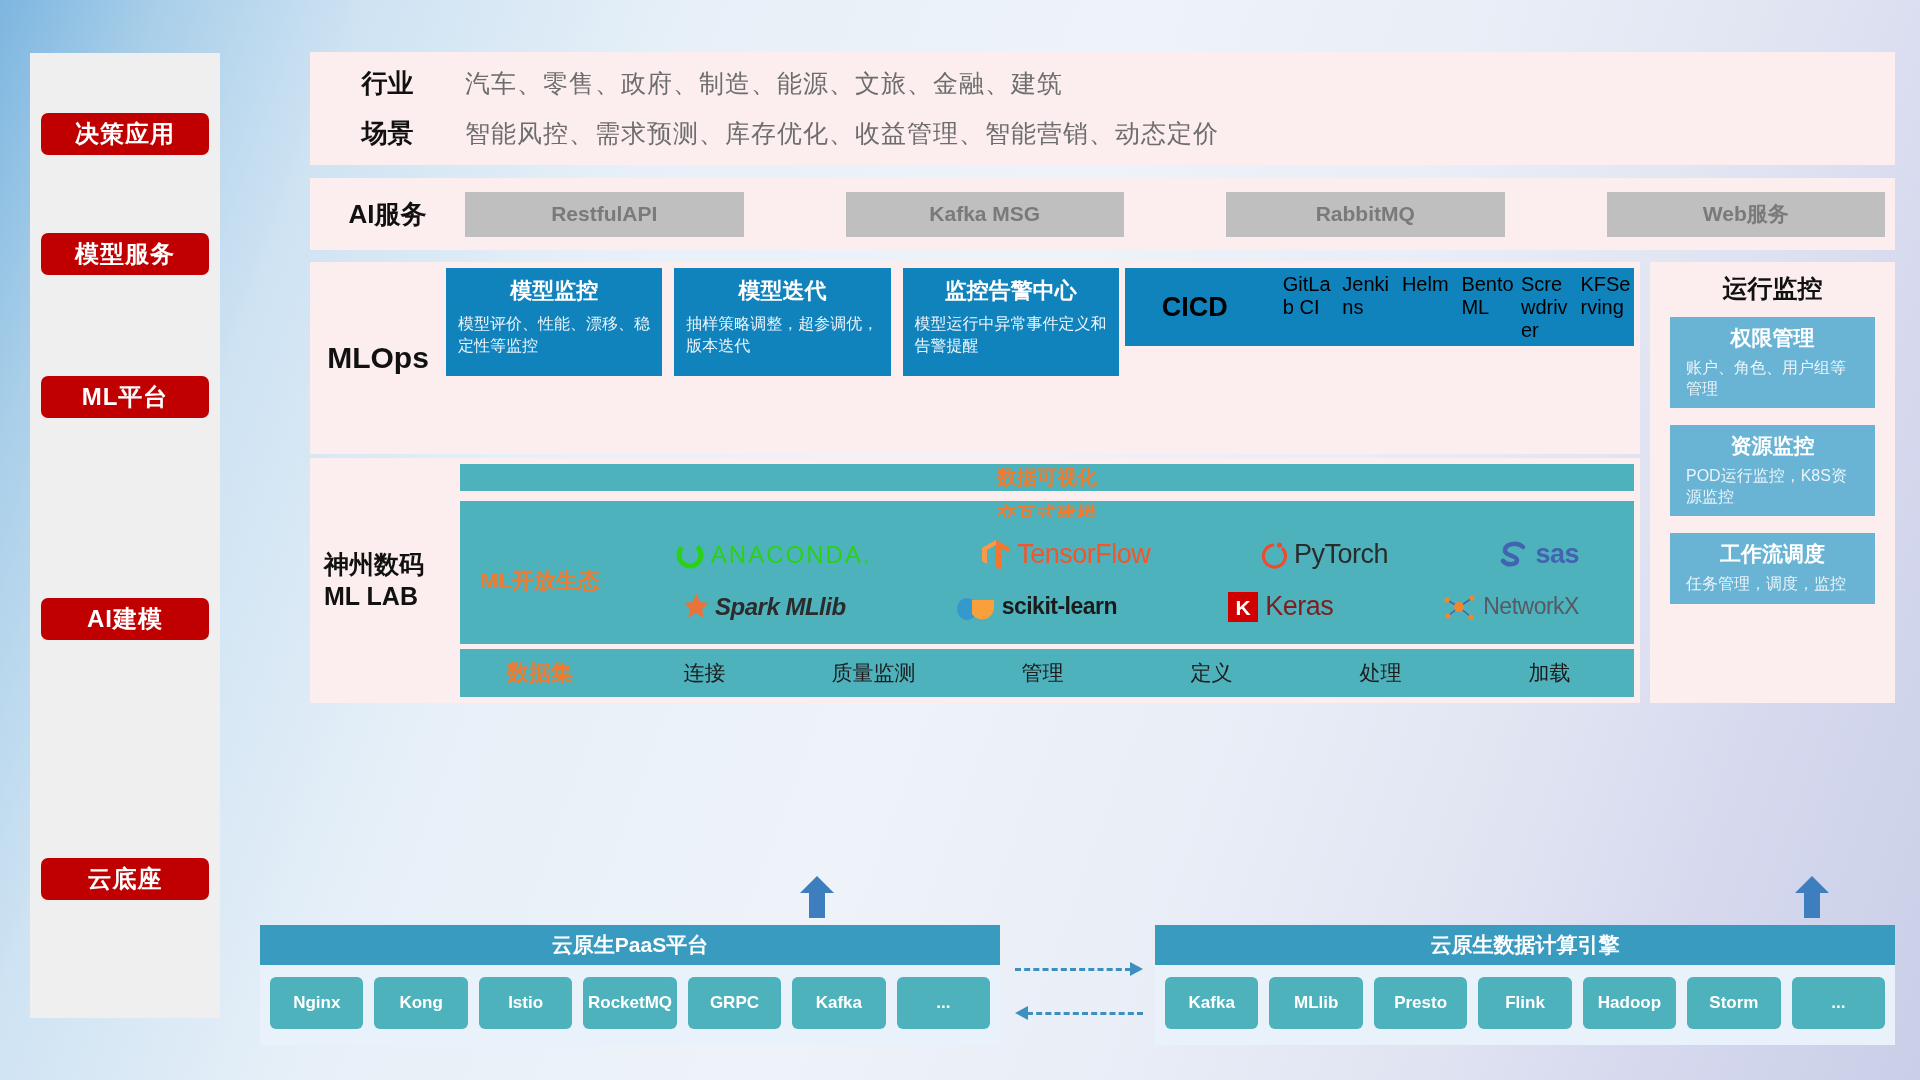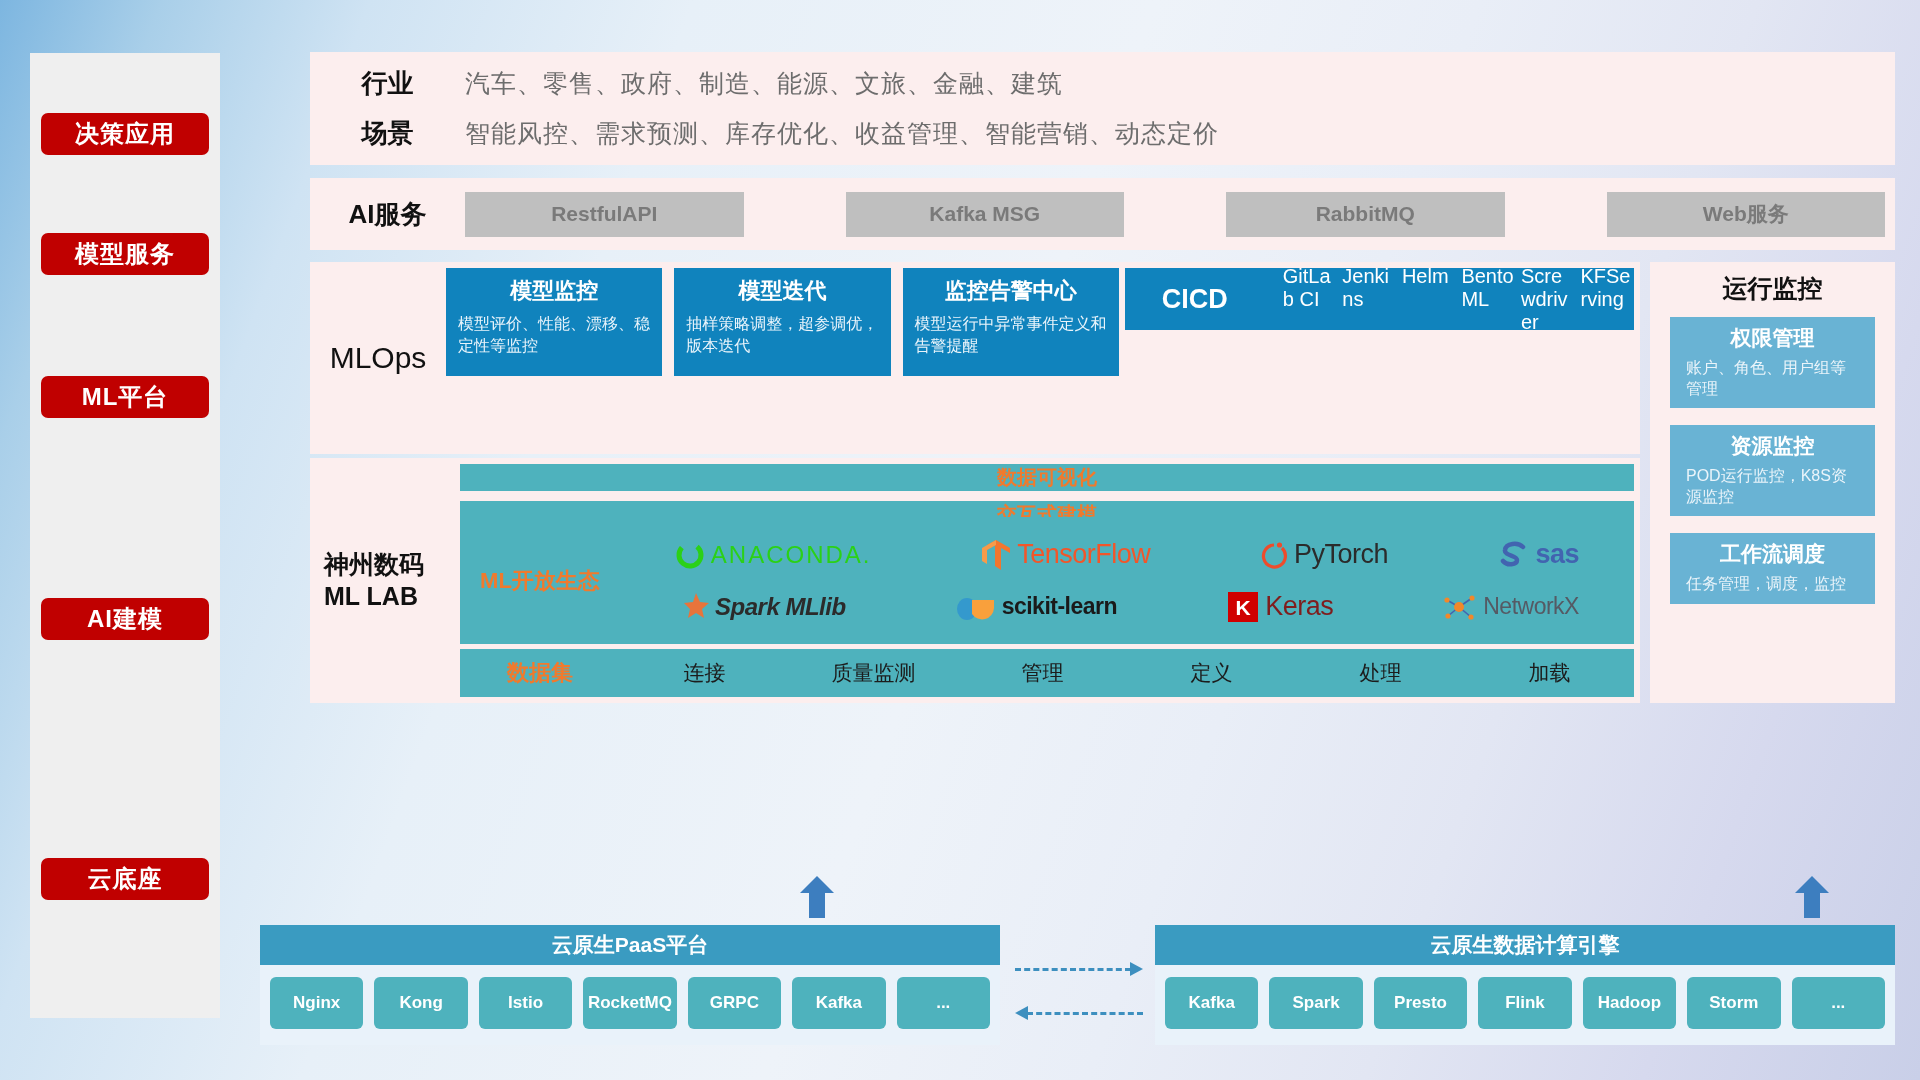--- a/index.html
+++ b/index.html
@@ -50,28 +50,28 @@
   .svc-box {
     flex: 1; height: 45px; background: #bfbfbf; color: #7a7a7a;
     font-size: 21px; font-weight: bold;
     display: flex; align-items: center; justify-content: center;
   }
 
   
   #band-mlops { left: 60px; top: 262px; width: 1330px; height: 192px;
                 display: flex; align-items: stretch; }
   #mlops-label { width: 136px; display: flex; align-items: center; justify-content: center;
-                 font-size: 30px; font-weight: normal; color: #111; }
+                 font-size: 30px; font-weight: bold; color: #111; }
   #mlops-right { flex: 1; display: flex; flex-direction: row; padding: 6px 6px 6px 0; gap: 6px; }
   #mlops-cards { display: flex; gap: 12px; height: 108px; }
   .mlops-card { flex: 1; background: #1083bd; color: #ffffff; padding: 8px 12px; }
   .mlops-card h4 { font-size: 22px; text-align: center; font-weight: bold; margin-bottom: 7px; }
   .mlops-card p { font-size: 16px; line-height: 1.35; color: #e9f4fb; }
-  #cicd-row { height: 62px; background: #1083bd; display: flex; align-items: center;
-              color: #ffffff; overflow: hidden; gap: 12px; }
+  #cicd-row { height: 78px; background: #1083bd; display: flex; align-items: center;
+              color: #000000; overflow: hidden; gap: 12px; }
   #cicd-title { width: 140px; text-align: center; font-size: 27px; font-weight: bold; }
   #cicd-items { flex: 1; display: flex; }
   .cicd-item { flex: 1; font-size: 20px; padding-left: 6px;
                line-height: 1.15; word-break: break-all; }
 
   
   #band-lab { left: 60px; top: 458px; width: 1330px; height: 245px;
               display: flex; align-items: stretch; }
   #lab-label { width: 150px; display: flex; flex-direction: column;
                align-items: flex-start; justify-content: center; padding-left: 14px;
@@ -100,21 +100,21 @@
   .mon-card p { font-size: 16px; line-height: 1.32; color: #eaf4fa; }
 
   
   .cloud-panel { position: absolute; top: 925px; height: 120px;
                  background: #e9f2fa; }
   #cloud-left { left: 10px; width: 740px; }
   #cloud-right { left: 905px; width: 740px; }
   .cloud-head { height: 40px; background: #3a9bc1; color: #ffffff;
                 font-size: 21px; font-weight: bold;
                 display: flex; align-items: center; justify-content: center; }
-  .cloud-chips { display: flex; gap: 11px; padding: 12px 10px; }
+  .cloud-chips { display: flex; gap: 11px; padding: 12px 10px; justify-content: flex-end; }
   .chip { flex: 1; min-height: 52px; background: #4eb2bd; border-radius: 6px;
           color: #ffffff; font-size: 17px; font-weight: bold;
           display: flex; align-items: center; justify-content: center;
           text-align: center; line-height: 1.15; padding: 3px; }
 
   .up-arrow { position: absolute; width: 34px; height: 42px; }
   .up-arrow .stem { position: absolute; left: 9px; top: 14px; width: 16px; height: 28px; background: #3d7ebf; }
   .up-arrow .head {
     position: absolute; left: 0; top: 0; width: 0; height: 0;
     border-left: 17px solid transparent; border-right: 17px solid transparent;
@@ -342,21 +342,21 @@
       <div class="chip">GRPC</div>
       <div class="chip">Kafka</div>
       <div class="chip">...</div>
     </div>
   </div>
 
   <div class="cloud-panel" id="cloud-right">
     <div class="cloud-head">云原生数据计算引擎</div>
     <div class="cloud-chips">
       <div class="chip">Kafka</div>
-      <div class="chip">Spark</div>
+      <div class="chip">MLlib</div>
       <div class="chip">Presto</div>
       <div class="chip">Flink</div>
       <div class="chip">Hadoop</div>
       <div class="chip">Storm</div>
       <div class="chip">...</div>
     </div>
   </div>
 
 </div>
 

